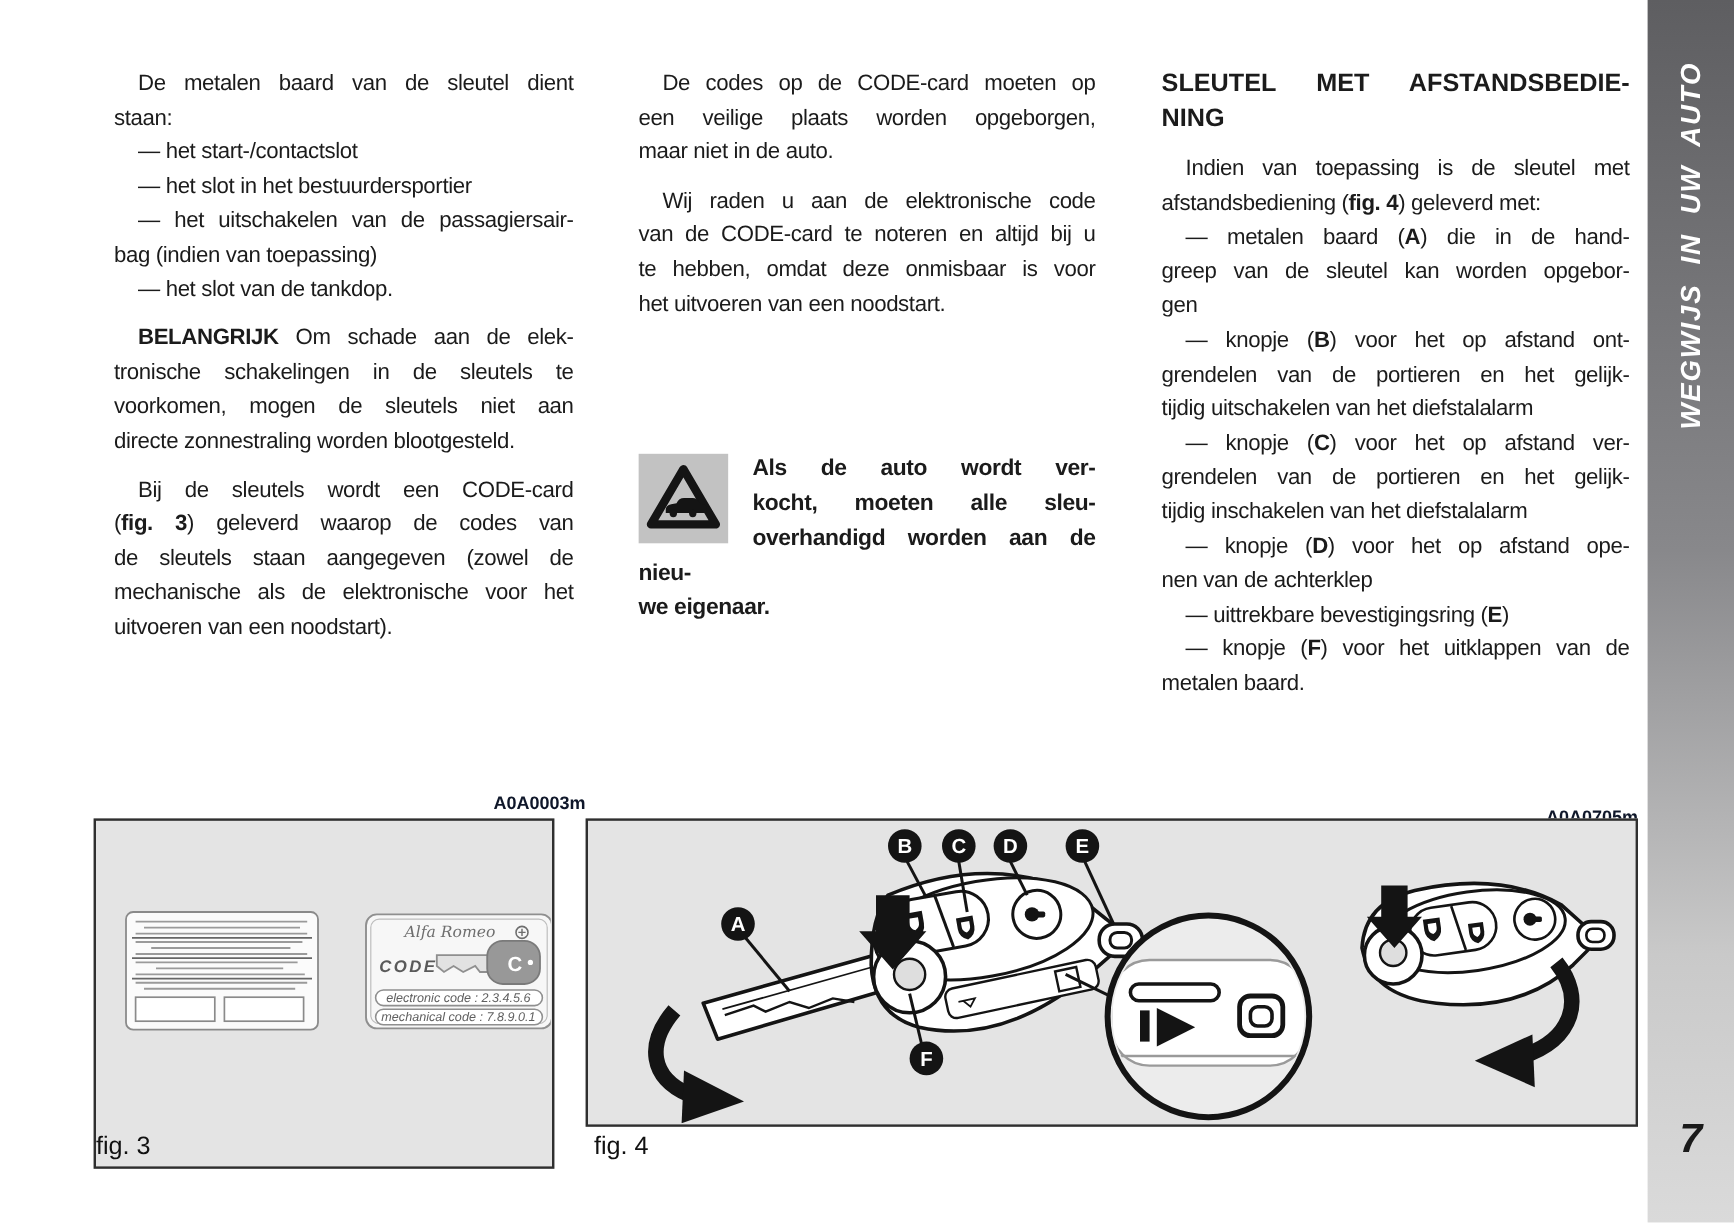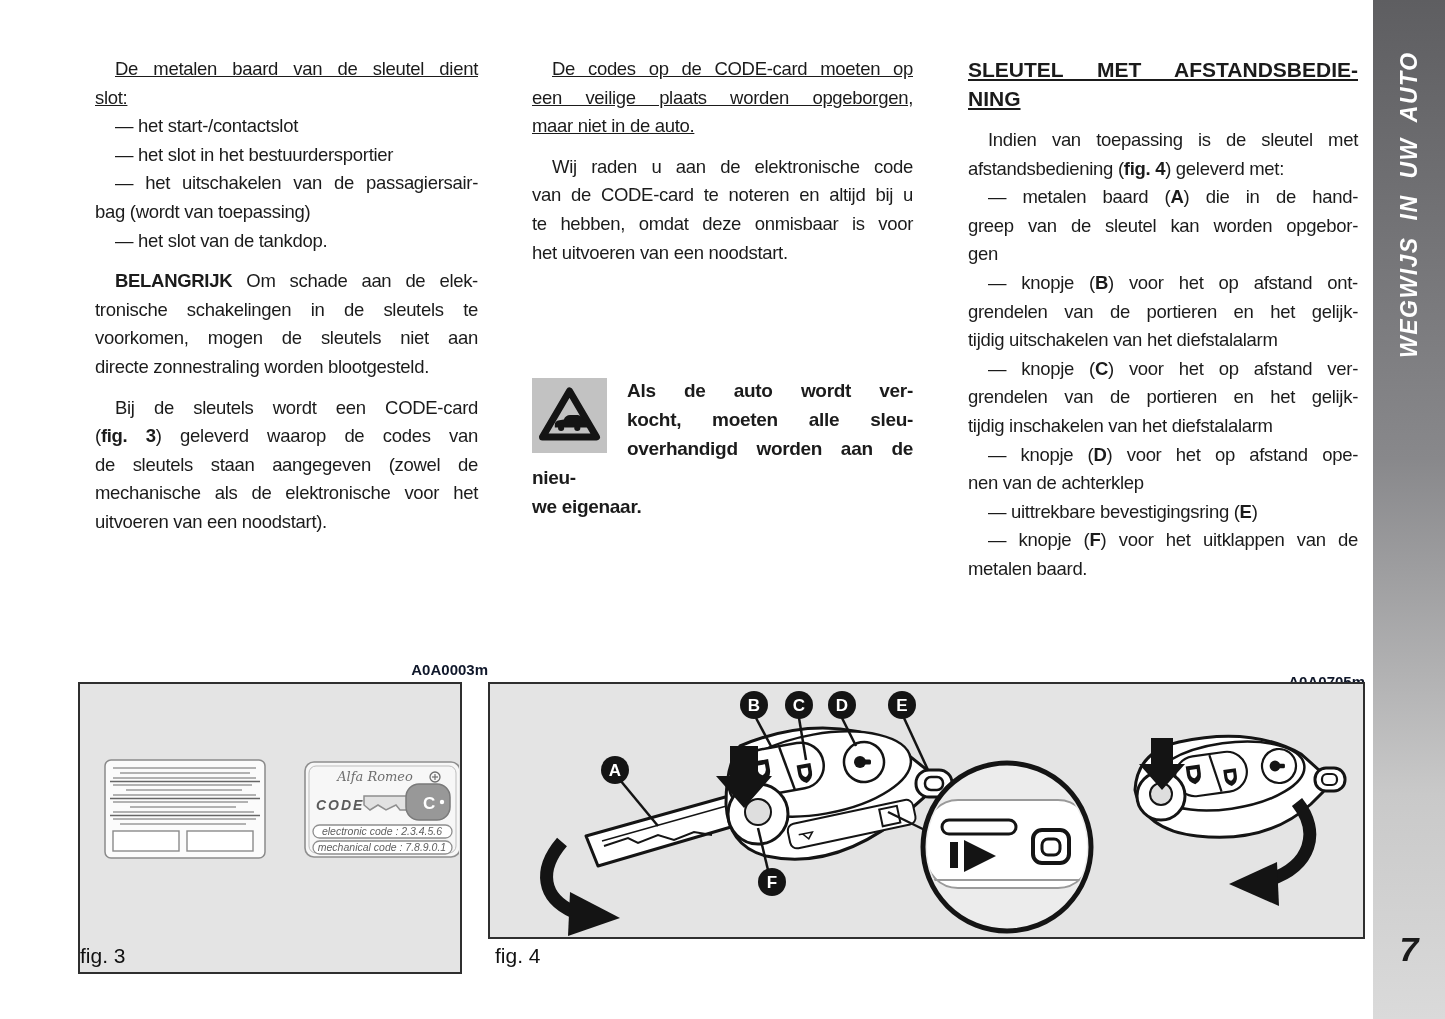--- a/index.html
+++ b/index.html
@@ -7,21 +7,21 @@
     position:relative;width:1445px;height:1019px;background:#ffffff;overflow:hidden;
     font-family:"Liberation Sans",sans-serif;color:#1b1b1b;
   }
   
   .col{position:absolute;top:55px;font-size:18.5px;line-height:28.6px;letter-spacing:-0.3px;}
   .col1{left:95px;width:383px;}
   .col2{left:532px;width:381px;}
   .col3{left:968px;width:390px;}
   .block{margin:0;}
   .para{margin-top:12px;}
-  .block:first-child{margin-top:0;text-decoration:underline;}
+  .block:first-child{margin-top:0;}
   .bullet{margin-top:0;}
   .heading{font-weight:bold;font-size:21px;letter-spacing:0;line-height:29px;margin-bottom:13px;}
   .line{text-align:justify;text-align-last:justify;}
   .line.last{text-align-last:left;}
   .col .para > .line.first, .col .bullet > .line.first{padding-left:20px;}
   .heading > .line{padding-left:0 !important;}
   b{font-weight:bold;}
   
   .warning{position:absolute;top:321px;left:0;right:0;font-weight:bold;font-size:19px;line-height:29px;}
   .warning .icon-box{float:left;width:75px;height:75px;margin:2px 20px 6px 0;}
@@ -56,31 +56,31 @@
   .serif-script{font-family:"DejaVu Serif",serif;font-style:italic;}
 </style>
 </head>
 <body>
 
 <div class="page">
 
   <section class="col col1">
       <div class="block para">
         <div class="line first"><span>De metalen baard van de sleutel dient</span></div>
-        <div class="line last"><span>slot:</span></div>
+        <div class="line last"><span>staan:</span></div>
       </div>
       <div class="block bullet">
         <div class="line first last"><span>— het start-/contactslot</span></div>
       </div>
       <div class="block bullet">
         <div class="line first last"><span>— het slot in het bestuurdersportier</span></div>
       </div>
       <div class="block bullet">
         <div class="line first"><span>— het uitschakelen van de passagiersair-</span></div>
-        <div class="line last"><span>bag (wordt van toepassing)</span></div>
+        <div class="line last"><span>bag (indien van toepassing)</span></div>
       </div>
       <div class="block bullet">
         <div class="line first last"><span>— het slot van de tankdop.</span></div>
       </div>
       <div class="block para">
         <div class="line first"><b>BELANGRIJK</b><span> Om schade aan de elek-</span></div>
         <div class="line"><span>tronische schakelingen in de sleutels te</span></div>
         <div class="line"><span>voorkomen, mogen de sleutels niet aan</span></div>
         <div class="line last"><span>directe zonnestraling worden blootgesteld.</span></div>
       </div>

